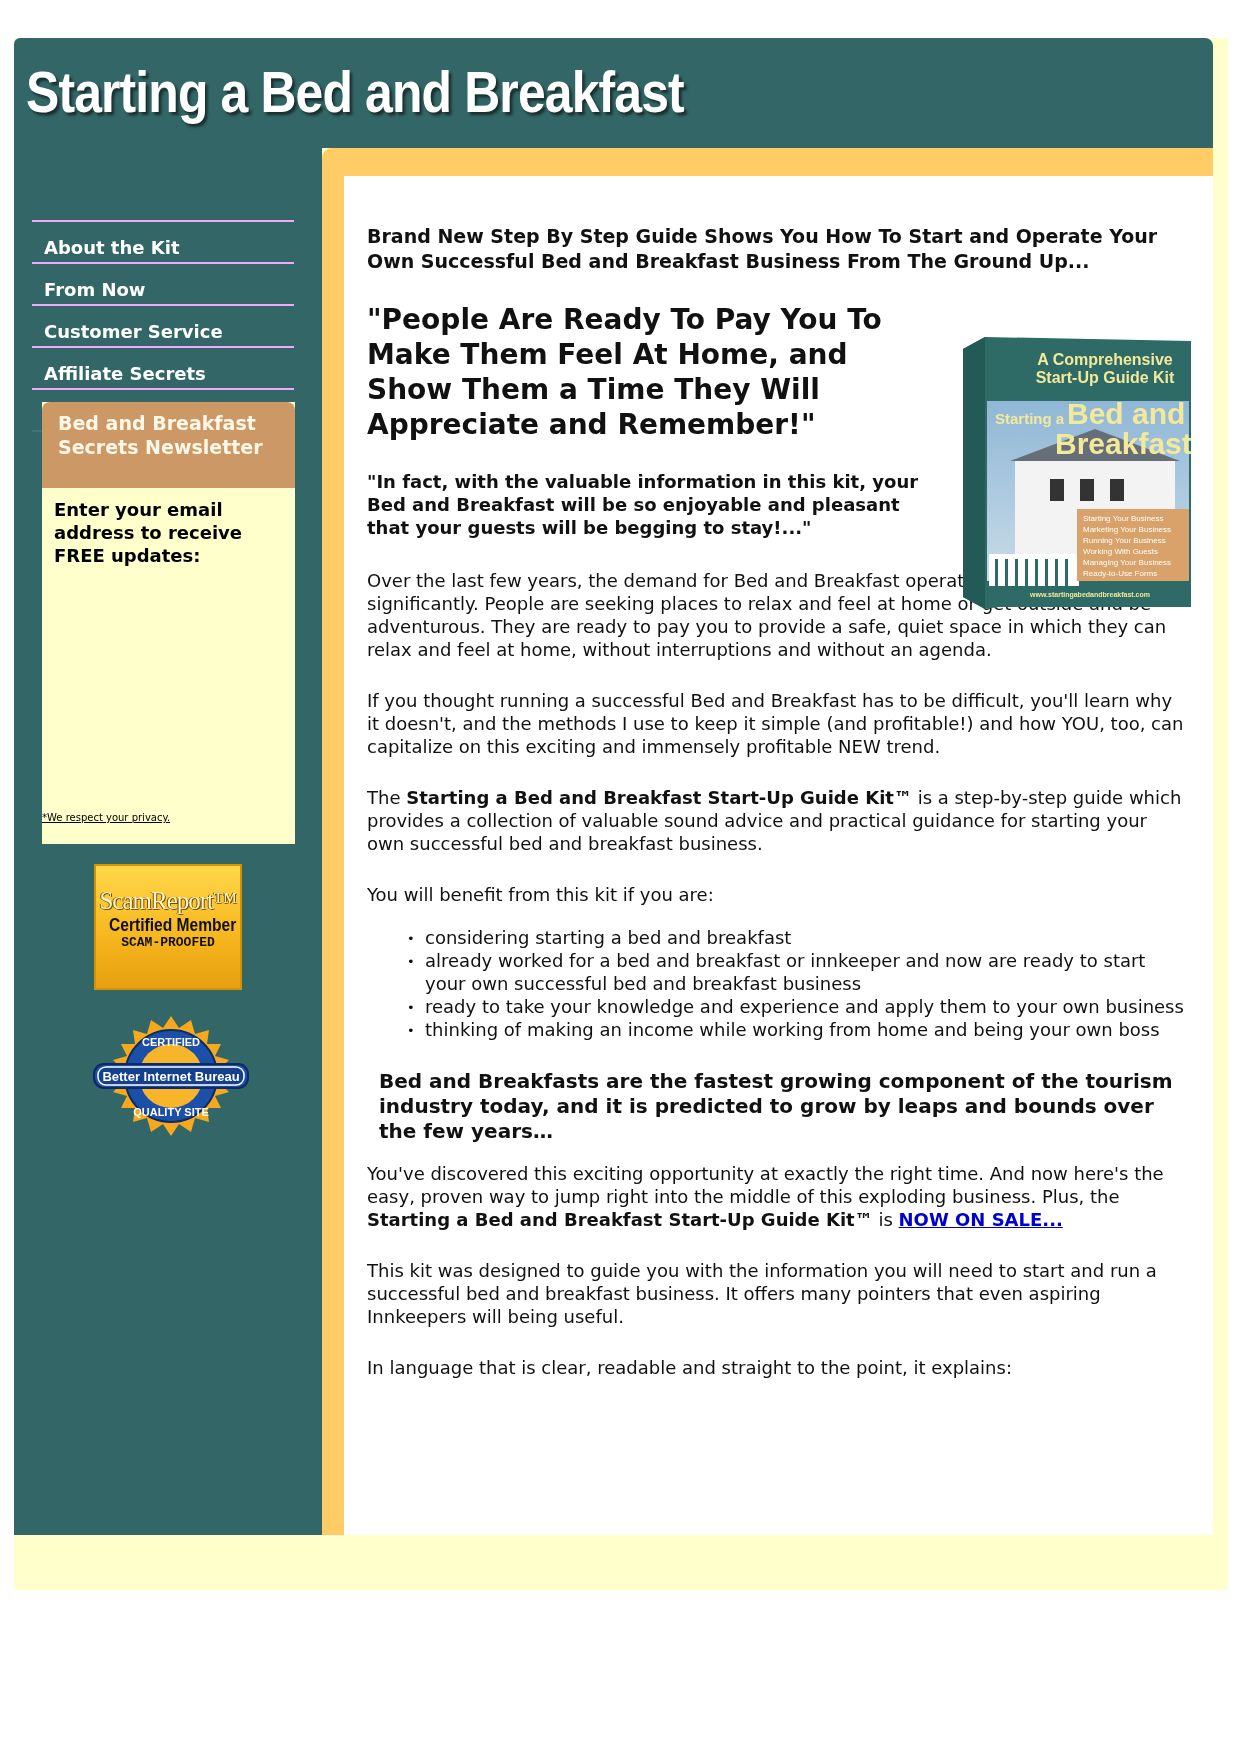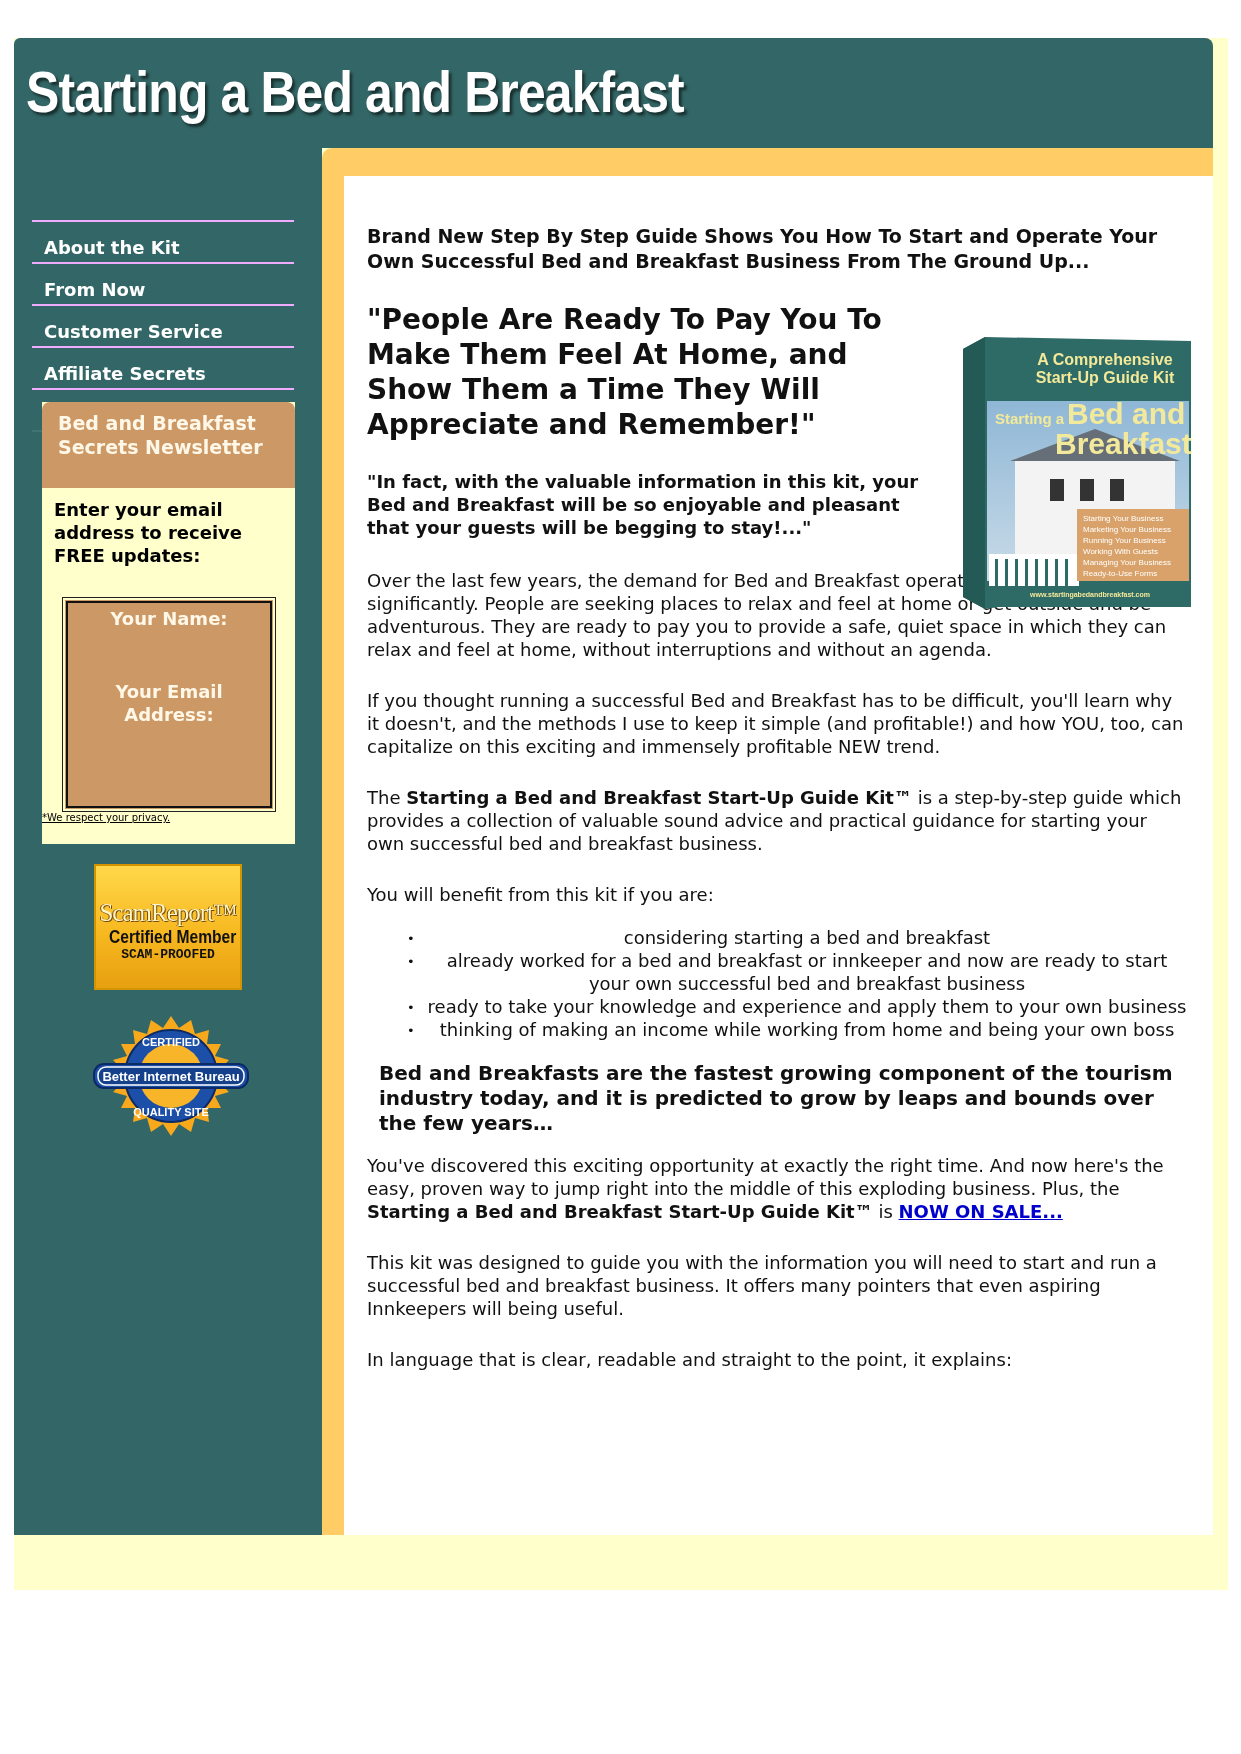--- a/index.html
+++ b/index.html
@@ -30,34 +30,34 @@
                padding:9px 0 0 16px; box-sizing:border-box; color:#fff8e8; font-weight:bold; font-size:19px; line-height:24px; }
   .news-intro { padding:10px 10px 0 12px; font-weight:bold; font-size:18px; line-height:23px; color:#000; }
   .form-box { position:absolute; left:24px; top:199px; width:202px; height:203px; background:#cc9966;
               border:2px solid #111; outline:1px solid #cc9966; box-shadow:0 0 0 3px #ffffcc, 0 0 0 4px #222; }
   .form-label { position:absolute; width:100%; text-align:center; color:#fff8e8; font-weight:bold; font-size:18px; line-height:23px; }
   .privacy { position:absolute; left:0; top:410px; width:100%; text-align:left; font-size:10px; color:#000;text-decoration:underline; }
 
   
   .badge-scam { position:absolute; left:80px; top:716px; width:148px; height:126px;
      background:linear-gradient(180deg,#ffd84a 0%,#f7b820 55%,#e7a010 100%); border:2px solid #d49400;
-     text-align:center; box-sizing:border-box; padding-top:34px; }
+     text-align:center; box-sizing:border-box; padding-top:22px; }
   .scam-1 { font-family:"Liberation Serif", serif; font-size:25px; color:#fff6c8; text-shadow:1px 1px 0 #7a4a00, -1px 0 0 #7a4a00; letter-spacing:-1px; line-height:26px; }
   .scam-2 { font-family:"Liberation Sans", sans-serif; font-weight:bold; font-size:19px; color:#111; transform:scaleX(0.82); line-height:21px; white-space:nowrap; }
   .scam-3 { font-family:Liberation Mono, monospace; font-weight:bold; font-size:13px; color:#111; line-height:16px; }
   .badge-bib { position:absolute; left:77px; top:868px; width:160px; height:120px; }
 
   
   .main { position:absolute; left:23px; top:48px; width:822px; }
   .intro { font-weight:bold; font-size:19px; line-height:25px; margin:0 0 28px 0; }
   .product-img { position:absolute; right:-4px; top:105px; width:238px; height:290px; }
   .headline { font-weight:bold; font-size:28px; line-height:35px; margin:0 0 28px 0; width:560px; }
   .quote { font-weight:bold; font-size:18px; line-height:23px; margin:0 0 30px 0; width:560px; }
   p.body { font-size:18px; line-height:23px; margin:0 0 28px 0; }
-  ul.benefits { margin:-8px 0 20px 0; padding-left:58px; list-style:none; font-size:18px; line-height:23px;text-align:center; }
+  ul.benefits { margin:-8px 0 28px 0; padding-left:58px; list-style:none; font-size:18px; line-height:23px; }
   ul.benefits li { position:relative; }
   ul.benefits li::before { content:"•"; position:absolute; left:-18px; top:1px; font-size:13px; }
   .subhead { font-weight:bold; font-size:20px; line-height:25px; margin:0 0 18px 12px; }
   a.sale { color:#0000cc; font-weight:bold; text-decoration:underline; }
 </style>
 </head>
 <body>
 
 <div class="frame-bg"></div>
 
@@ -74,27 +74,20 @@
     <a class="nav-item active" href="#">Home</a>
     <div class="nav-end"></div>
   </nav>
 
   <div class="news">
     <div class="news-head">
       <div>Bed and Breakfast</div>
       <div>Secrets Newsletter</div>
     </div>
     <div class="news-intro">Enter your email address to receive FREE updates:</div>
-    <div class="form-box">
-      <div class="form-label" style="top:4px">Your Name:</div>
-      <div class="form-label" style="top:77px">
-        <div>Your Email</div>
-        <div>Address:</div>
-      </div>
-    </div>
     <div class="privacy">*We respect your privacy.</div>
   </div>
 
   <div class="badge-scam">
     <div class="scam-1">ScamReport™</div>
     <div class="scam-2">Certified Member</div>
     <div class="scam-3">SCAM-PROOFED</div>
   </div>
 
   <svg class="badge-bib" viewBox="0 0 160 120">

